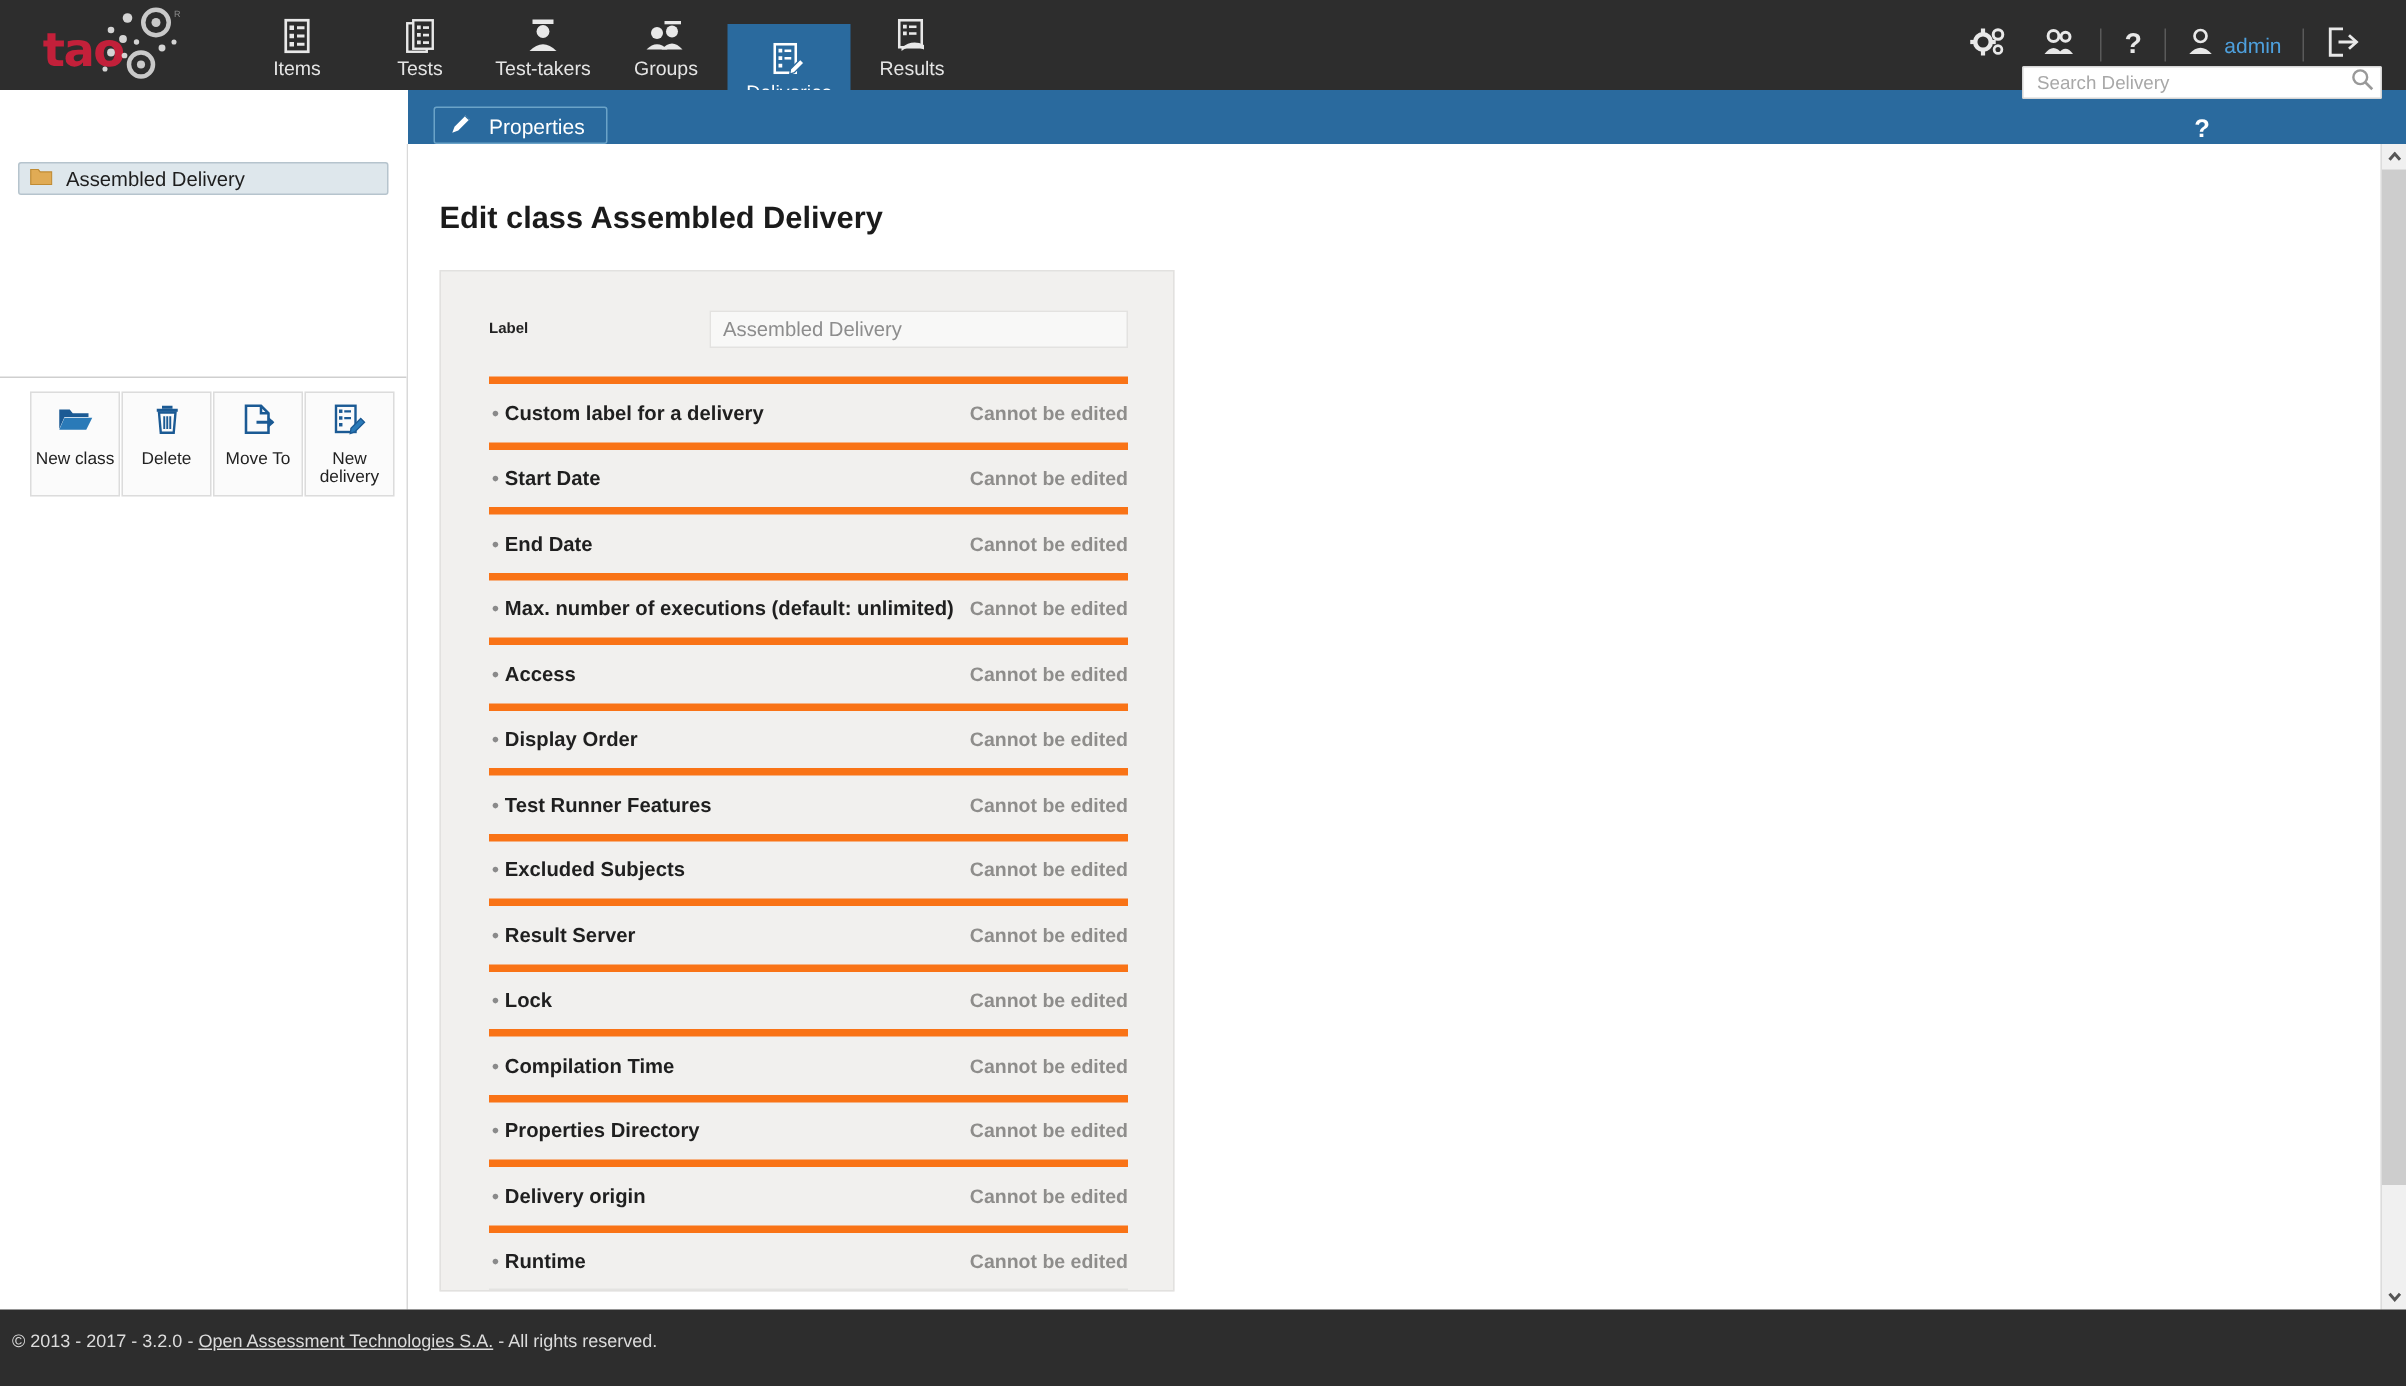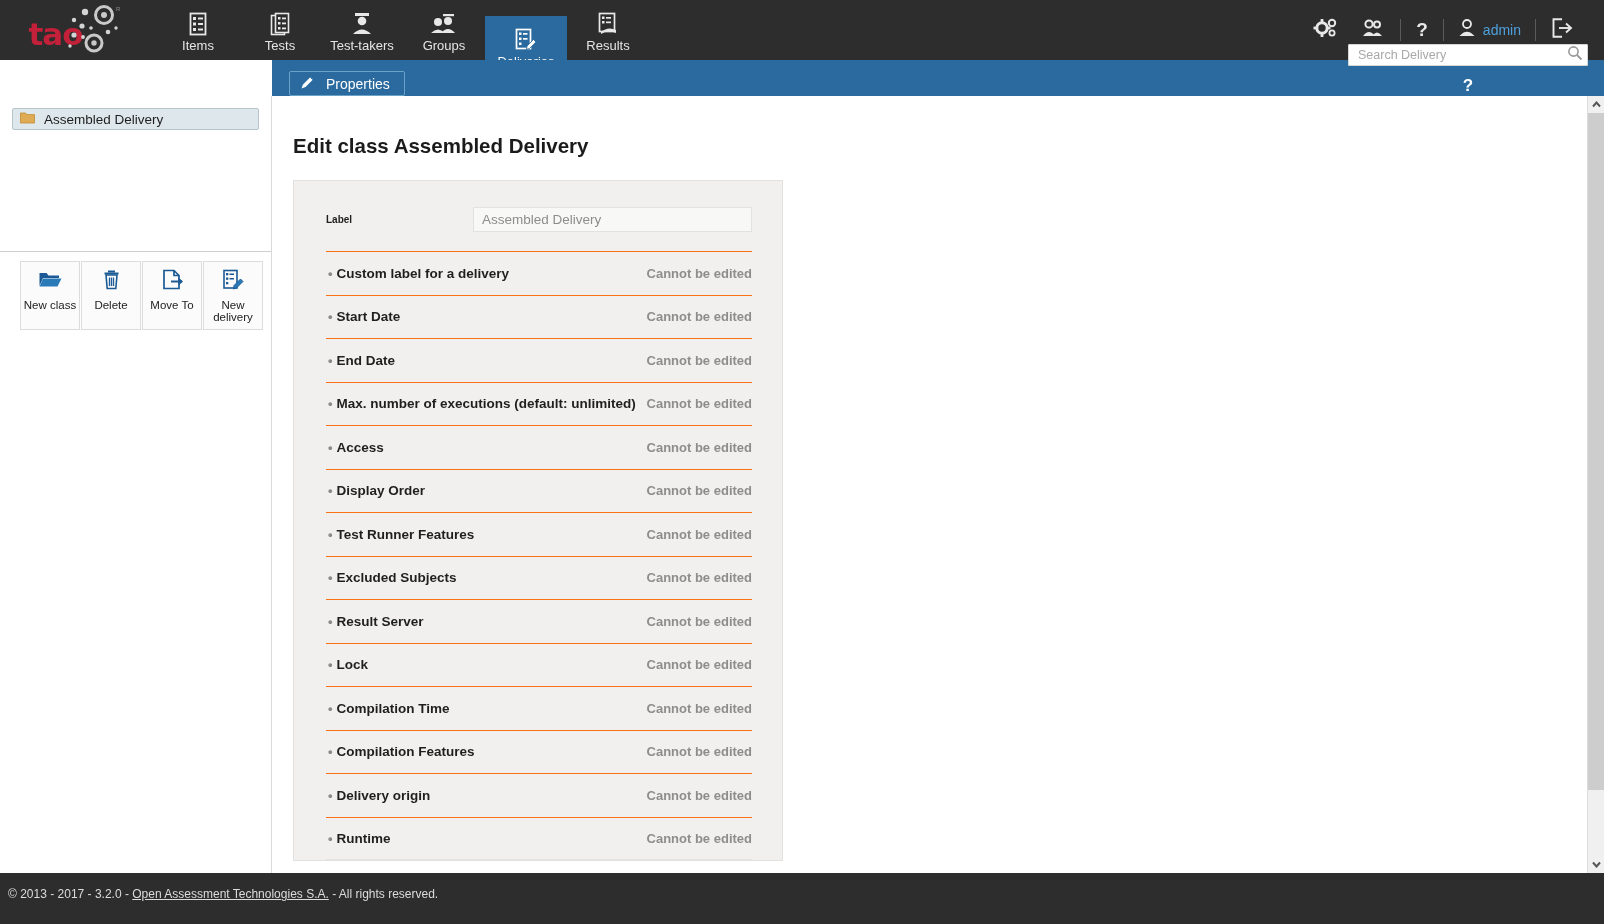--- a/index.html
+++ b/index.html
@@ -145,21 +145,21 @@
   .lbl-title { font-size: 10px; font-weight: bold; color: #222; width: 147px; }
   .lbl-input {
     flex: 1; height: 25px; background: #f8f8f7;
     border: 1px solid #e3e2e0; padding: 0 8px;
     display: flex; align-items: center;
     font-size: 13.5px; color: #8d8d8d;
   }
   .prop-list { padding: 0 30px 0 32px; }
   .prop-row {
     display: flex; align-items: center; justify-content: space-between;
-    height: 43.5px; border-top: 1px solid #f97316;
+    height: 43.5px; border-top: 5px solid #f97316;
   }
   .prop-name {
     font-size: 13.5px; font-weight: bold; color: #1f1f1f;
     display: flex; align-items: center;
   }
   .prop-name::before {
     content: "•"; color: #8a8a8a; font-size: 13px;
     margin-right: 4px; margin-left: 2px;
   }
   .prop-state { font-size: 13px; color: #8e8d8b; font-weight: bold; }
@@ -498,21 +498,21 @@
         </div>
         <div class="prop-row">
           <div class="prop-name">Lock</div>
           <div class="prop-state">Cannot be edited</div>
         </div>
         <div class="prop-row">
           <div class="prop-name">Compilation Time</div>
           <div class="prop-state">Cannot be edited</div>
         </div>
         <div class="prop-row">
-          <div class="prop-name">Compilation Features</div>
+          <div class="prop-name">Properties Directory</div>
           <div class="prop-state">Cannot be edited</div>
         </div>
         <div class="prop-row">
           <div class="prop-name">Delivery origin</div>
           <div class="prop-state">Cannot be edited</div>
         </div>
         <div class="prop-row">
           <div class="prop-name">Runtime</div>
           <div class="prop-state">Cannot be edited</div>
         </div>

